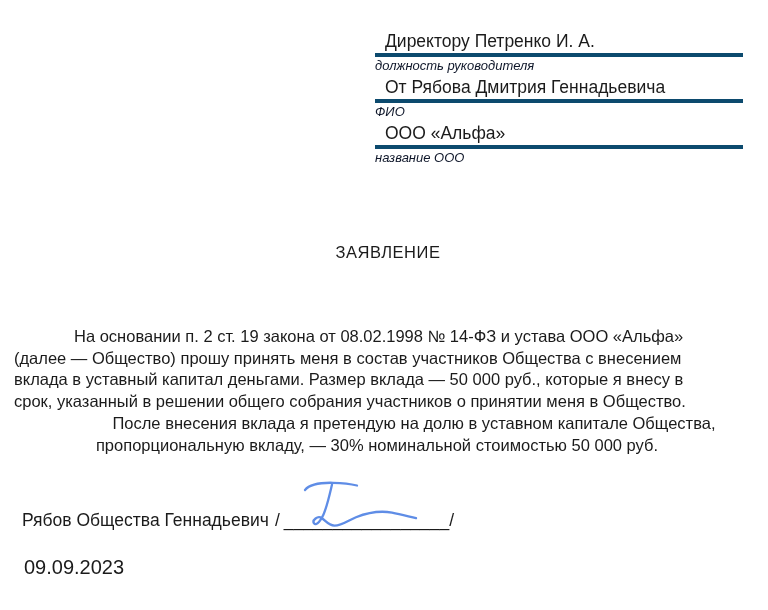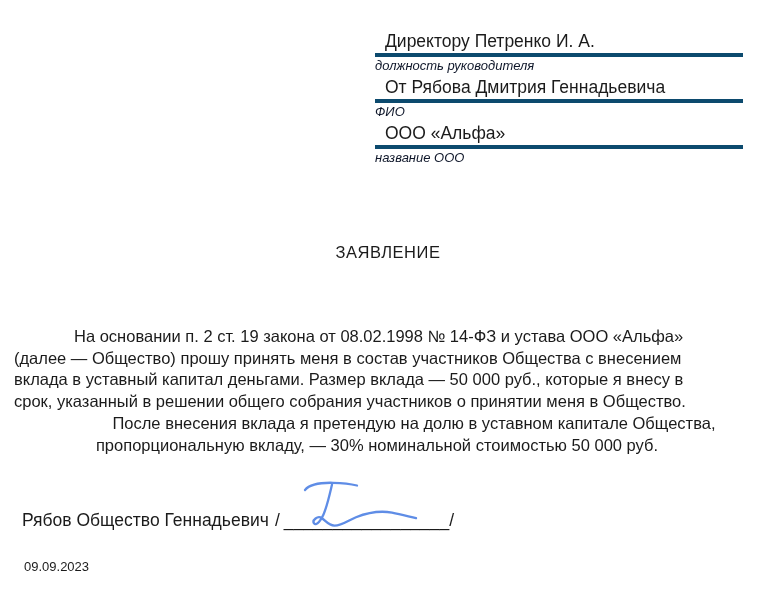--- a/index.html
+++ b/index.html
@@ -76,21 +76,21 @@
   .sig-svg {
     position: absolute;
     left: 298px;
     top: 478px;
   }
 
   .date-row {
     position: absolute;
     left: 24px;
     top: 556px;
-    font-size: 13px;
+    font-size: 20px;
     line-height: 22px;
   }
 </style>
 </head>
 <body>
 
 <div class="page">
 
   <div class="header-block">
     <div class="field">
@@ -114,21 +114,21 @@
   <div class="body-block">
     <p class="par par-1">На основании п. 2 ст. 19 закона от 08.02.1998 № 14-ФЗ и устава ООО «Альфа»
 (далее — Общество) прошу принять меня в состав участников Общества с внесением
 вклада в уставный капитал деньгами. Размер вклада — 50 000 руб., которые я внесу в
 срок, указанный в решении общего собрания участников о принятии меня в Общество.</p>
     <p class="par par-2">После внесения вклада я претендую на долю в уставном капитале Общества,
 пропорциональную вкладу, — 30% номинальной стоимостью 50 000 руб.</p>
   </div>
 
   <div class="sig-row">
-    <span>Рябов Общество Геннадьевич</span><span class="sig-slash-before">/</span><span class="sig-blank">_________________</span><span>/</span>
+    <span>Рябов Общества Геннадьевич</span><span class="sig-slash-before">/</span><span class="sig-blank">_________________</span><span>/</span>
   </div>
 
   <svg class="sig-svg" width="128" height="54" viewBox="0 0 128 54" fill="none">
     <path d="M 7 12 C 11 7, 22 4.5, 35 4.8 C 45 5, 53 6, 59 7.5" stroke="#5f8de6" stroke-width="2.3" stroke-linecap="round" fill="none"></path>
     <path d="M 34 6.5 C 32 15, 29.5 27, 25.5 36.5 C 23.5 41.5, 18.5 48.5, 16 45.3 C 14 42.5, 19.5 37, 24 40.2 C 28.5 43.4, 30.5 47.6, 36.5 47.6 C 44 47.6, 50 42.5, 58 39.2 C 70 34.5, 83 32.6, 94 34.6 C 103 36.3, 111 38.6, 118 40.2" stroke="#5f8de6" stroke-width="2.3" stroke-linecap="round" fill="none"></path>
   </svg>
 
   <div class="date-row">09.09.2023</div>
 
 </div>

